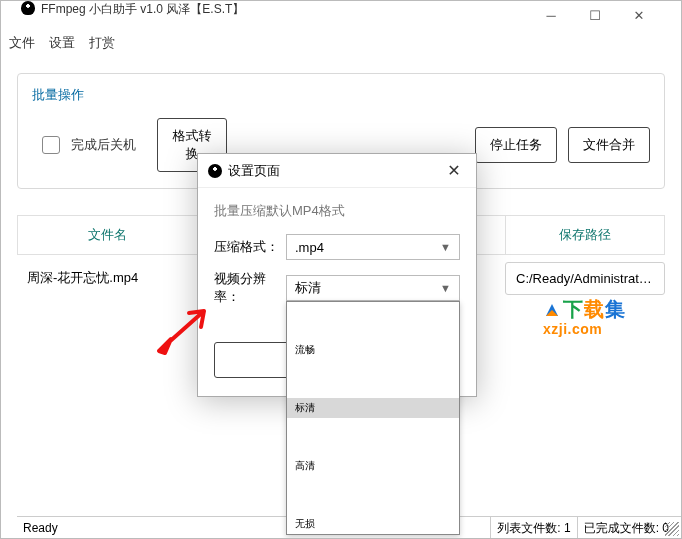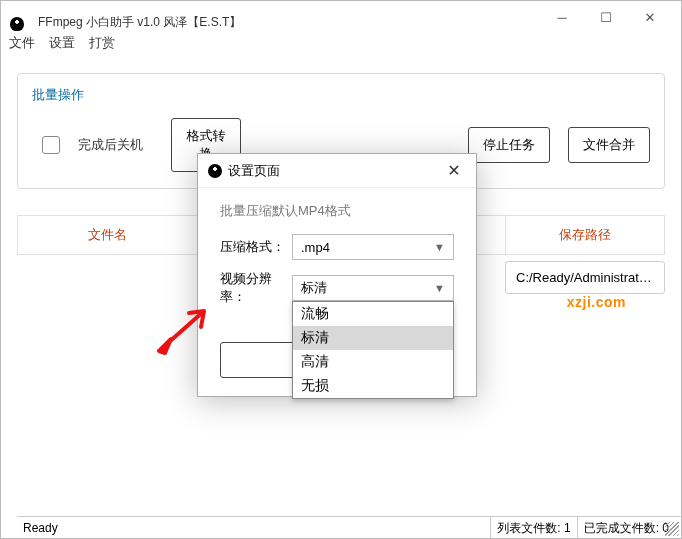--- a/index.html
+++ b/index.html
@@ -1,35 +1,35 @@
 <!DOCTYPE html>
 <html><head>
 <meta charset="utf-8">
 <style>
 * { box-sizing: border-box; margin: 0; padding: 0; font-family: "Microsoft YaHei", sans-serif; }
 body { width: 682px; height: 539px; border: 1px solid #bbb; background: #fff; position: relative; overflow: hidden; font-size: 12px; }
 
-.titlebar { height: 30px; display: flex; align-items: flex-end; padding: 0 9px; gap: 8px; }
+.titlebar { height: 30px; display: flex; align-items: flex-start; padding: 0 20px; }
 .titlebar .logo { width: 14px; height: 14px; background: radial-gradient(circle at 50% 35%, #fff 14%, #000 18%); border-radius: 50% 50% 45% 45%; margin-right: 6px; }
 .titlebar .title { font-size: 12px; color: #333; }
 .winctrl { margin-left: auto; display: flex; }
 .winctrl div { width: 44px; height: 28px; display: flex; align-items: center; justify-content: center; color: #555; font-size: 13px; }
 
 .menubar { height: 24px; display: flex; align-items: center; padding: 0 8px; gap: 14px; color: #333; font-size: 13px; }
 .menubar span { cursor: default; }
 
 .batch-panel { margin: 18px 16px 0; border: 1px solid #d9d9d9; border-radius: 4px; padding: 12px 14px 16px; }
 .batch-title { font-size: 13px; color: #0369a1; margin-bottom: 14px; }
-.batch-row { display: flex; align-items: center; gap: 18px; }
+.batch-row { display: flex; align-items: center; gap: 11px; }
 .chk { width: 18px; height: 18px; border: 1.5px solid #888; border-radius: 3px; display: inline-block; margin-left: 10px; }
 .chk-label { font-size: 13px; color: #333; margin-right: 10px; }
 .btn { border: 1px solid #444; background: #fff; border-radius: 3px; padding: 8px 14px; font-size: 13px; text-align: center; }
 
 .table-head { display: flex; margin: 26px 16px 0; }
-.th { border: 1px solid #e0e0e0; background: #fff; padding: 10px 0; text-align: center; font-size: 13px; color: #c2410c; }
+.th { border: 1px solid #e0e0e0; background: #fff; padding: 10px 0; text-align: center; font-size: 13px; color: #0f766e; }
 .th.name { width: 180px; border-right: none; }
 .th.mid { flex: 1; border-right: none; }
 .th.path { width: 160px; }
 
 .table-row { display: flex; margin: 6px 16px 0; align-items: center; }
 .td { padding: 8px 10px; font-size: 13px; }
 .td.name { width: 180px; }
 .td.mid { flex: 1; }
 .td.path { width: 160px; border: 1px solid #d0d0d0; border-radius: 3px; background: #fff; white-space: nowrap; overflow: hidden; text-overflow: ellipsis; }
 
@@ -37,28 +37,28 @@
 .statusbar .ready { }
 .statusbar .right { margin-left: auto; display: flex; }
 .statusbar .cell { border-left: 1px solid #ccc; padding: 0 6px; height: 22px; line-height: 22px; }
 .resize { width: 14px; height: 14px; position: absolute; right: 2px; bottom: 2px; background: repeating-linear-gradient(135deg, #999 0 1px, transparent 1px 3px); }
 
 .dialog { position: absolute; left: 196px; top: 152px; width: 280px; background: #fff; border: 1px solid #aaa; box-shadow: 0 4px 30px rgba(0,0,0,.25); }
 .dlg-head { height: 34px; display: flex; align-items: center; padding: 0 10px; border-bottom: 1px solid #eee; }
 .dlg-head .logo { width: 14px; height: 14px; background: radial-gradient(circle at 50% 35%, #fff 14%, #000 18%); border-radius: 50%; margin-right: 6px; }
 .dlg-head .t { font-size: 13px; }
 .dlg-close { margin-left: auto; font-size: 16px; color: #333; width: 24px; text-align: center; }
-.dlg-body { padding: 14px 22px 18px; }
+.dlg-body { padding: 14px 16px 18px; }
 .section-title { font-size: 13px; color: #777; margin-bottom: 14px; }
 .field { display: flex; align-items: center; margin-bottom: 10px; }
 .field label { width: 72px; font-size: 13px; text-align: left; }
 .select { flex: 1; border: 1px solid #bbb; height: 26px; display: flex; align-items: center; padding: 0 8px; font-size: 13px; position: relative; }
 .select .arrow { margin-left: auto; color: #666; font-size: 11px; }
 .dropdown { position: absolute; top: 25px; left: -1px; right: -1px; border: 1px solid #888; background: #fff; box-shadow: 0 2px 6px rgba(0,0,0,.2); z-index: 5; }
-.dropdown div { padding: 3px 8px; font-size: 14px; }
+.dropdown div { padding: 3px 8px; font-size: 10px; margin-top: 38px; }
 .dropdown div.sel { background: #d8d8d8; }
 .save-btn { margin-top: 36px; border: 1px solid #444; border-radius: 3px; width: 100%; padding: 8px 0; text-align: center; font-size: 13px; }
 
 .arrow-anno { position: absolute; left: 148px; top: 290px; pointer-events: none; }
 .watermark { position: absolute; right: 55px; top: 295px; text-align: left; pointer-events: none; font-family: Arial, sans-serif;}
 .wm1 { font-size: 20px; font-weight: bold; letter-spacing: 1px; }
 .wm1 .a { color: #18a24a; }
 .wm1 .b { color: #ff8a00; }
 .wm1 .c { color: #1a74d4; }
 .wm2 { font-size: 14px; font-weight: bold; color: #ff8a00; margin-top: -2px; letter-spacing: .5px; }
@@ -95,20 +95,21 @@
   </div>
 </div>
 
 <div class="table-head">
   <div class="th name">文件名</div>
   <div class="th mid"></div>
   <div class="th path">保存路径</div>
 </div>
 
 <div class="table-row">
+  <div class="td name">周深-花开忘忧.mp4</div>
   <div class="td mid"></div>
   <div class="td path">C:/Ready/Administrator...</div>
 </div>
 
 <div class="dialog">
   <div class="dlg-head">
     <div class="logo"></div>
     <div class="t">设置页面</div>
     <div class="dlg-close">✕</div>
   </div>
@@ -136,20 +137,26 @@
     </div>
     <div class="save-btn">保存</div>
   </div>
 </div>
 
 <svg class="arrow-anno" width="80" height="70">
   <path d="M 10 60 L 55 20 M 55 20 L 40 22 M 55 20 L 52 36 M 10 60 L 22 48 L 16 62 Z" stroke="#e11" stroke-width="4" fill="#e11" stroke-linejoin="round" stroke-linecap="round"></path>
 </svg>
 
 <div class="watermark">
+  <div class="wm1">
+    <svg class="wm-icon" width="18" height="18">
+        <path d="M3 14 L9 2 L15 14 Z" fill="#1a74d4"></path>
+        <path d="M3 14 L9 8 L15 14 Z" fill="#ff8a00"></path>
+      </svg><span class="a">下</span><span class="b">载</span><span class="c">集</span>
+  </div>
   <div class="wm2">xzji.com</div>
 </div>
 
 <div class="statusbar">
   <span class="ready">Ready</span>
   <div class="right">
     <div class="cell">
       <span>列表文件数:</span> <span>1</span>
     </div>
     <div class="cell">

